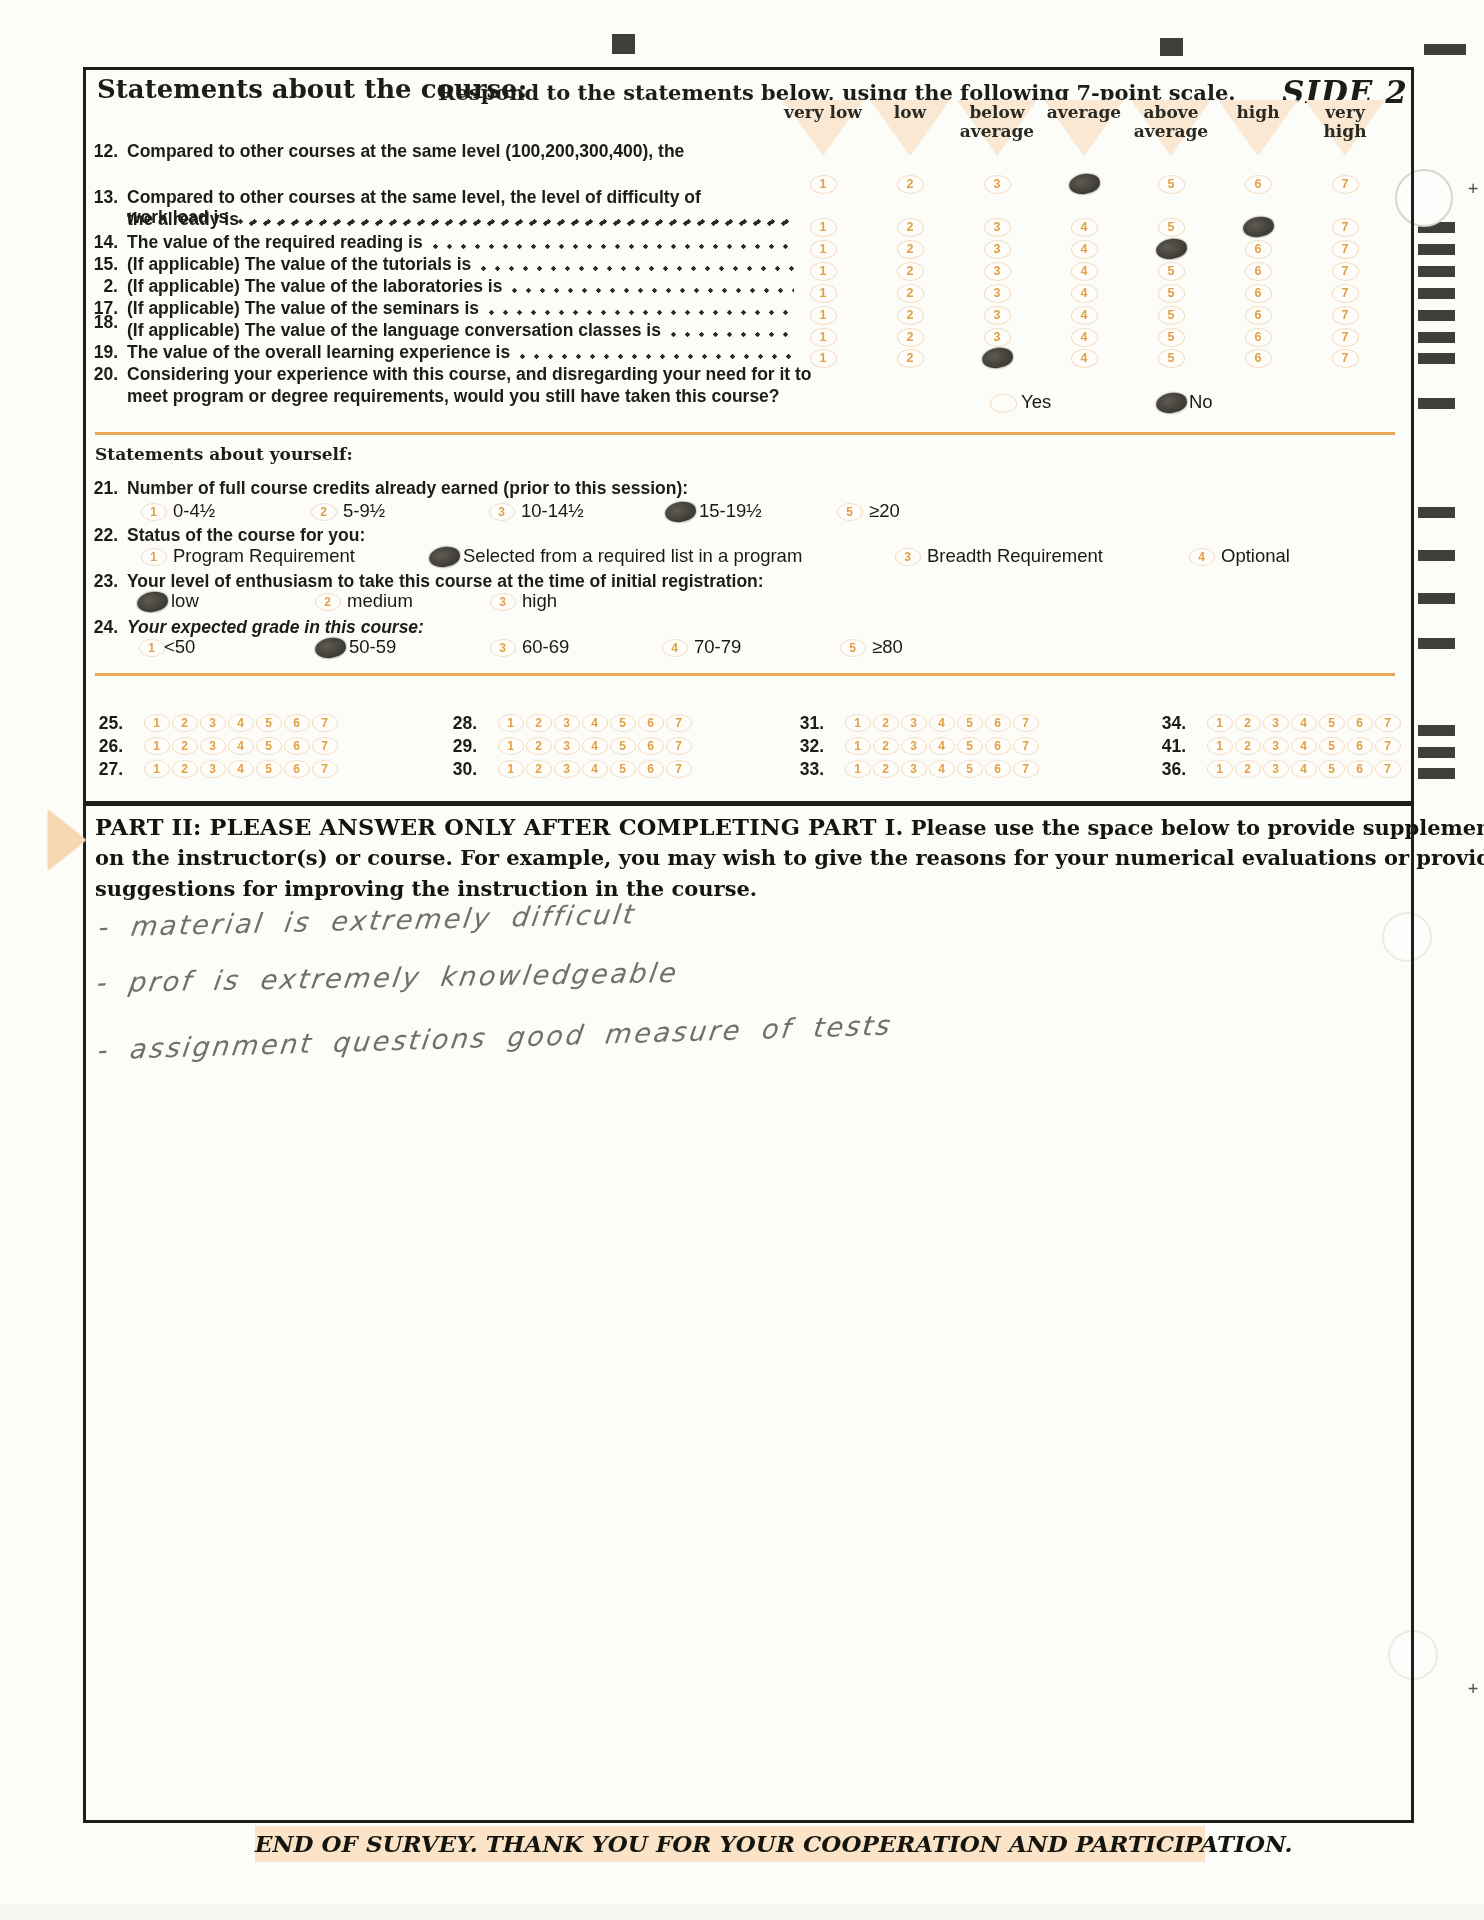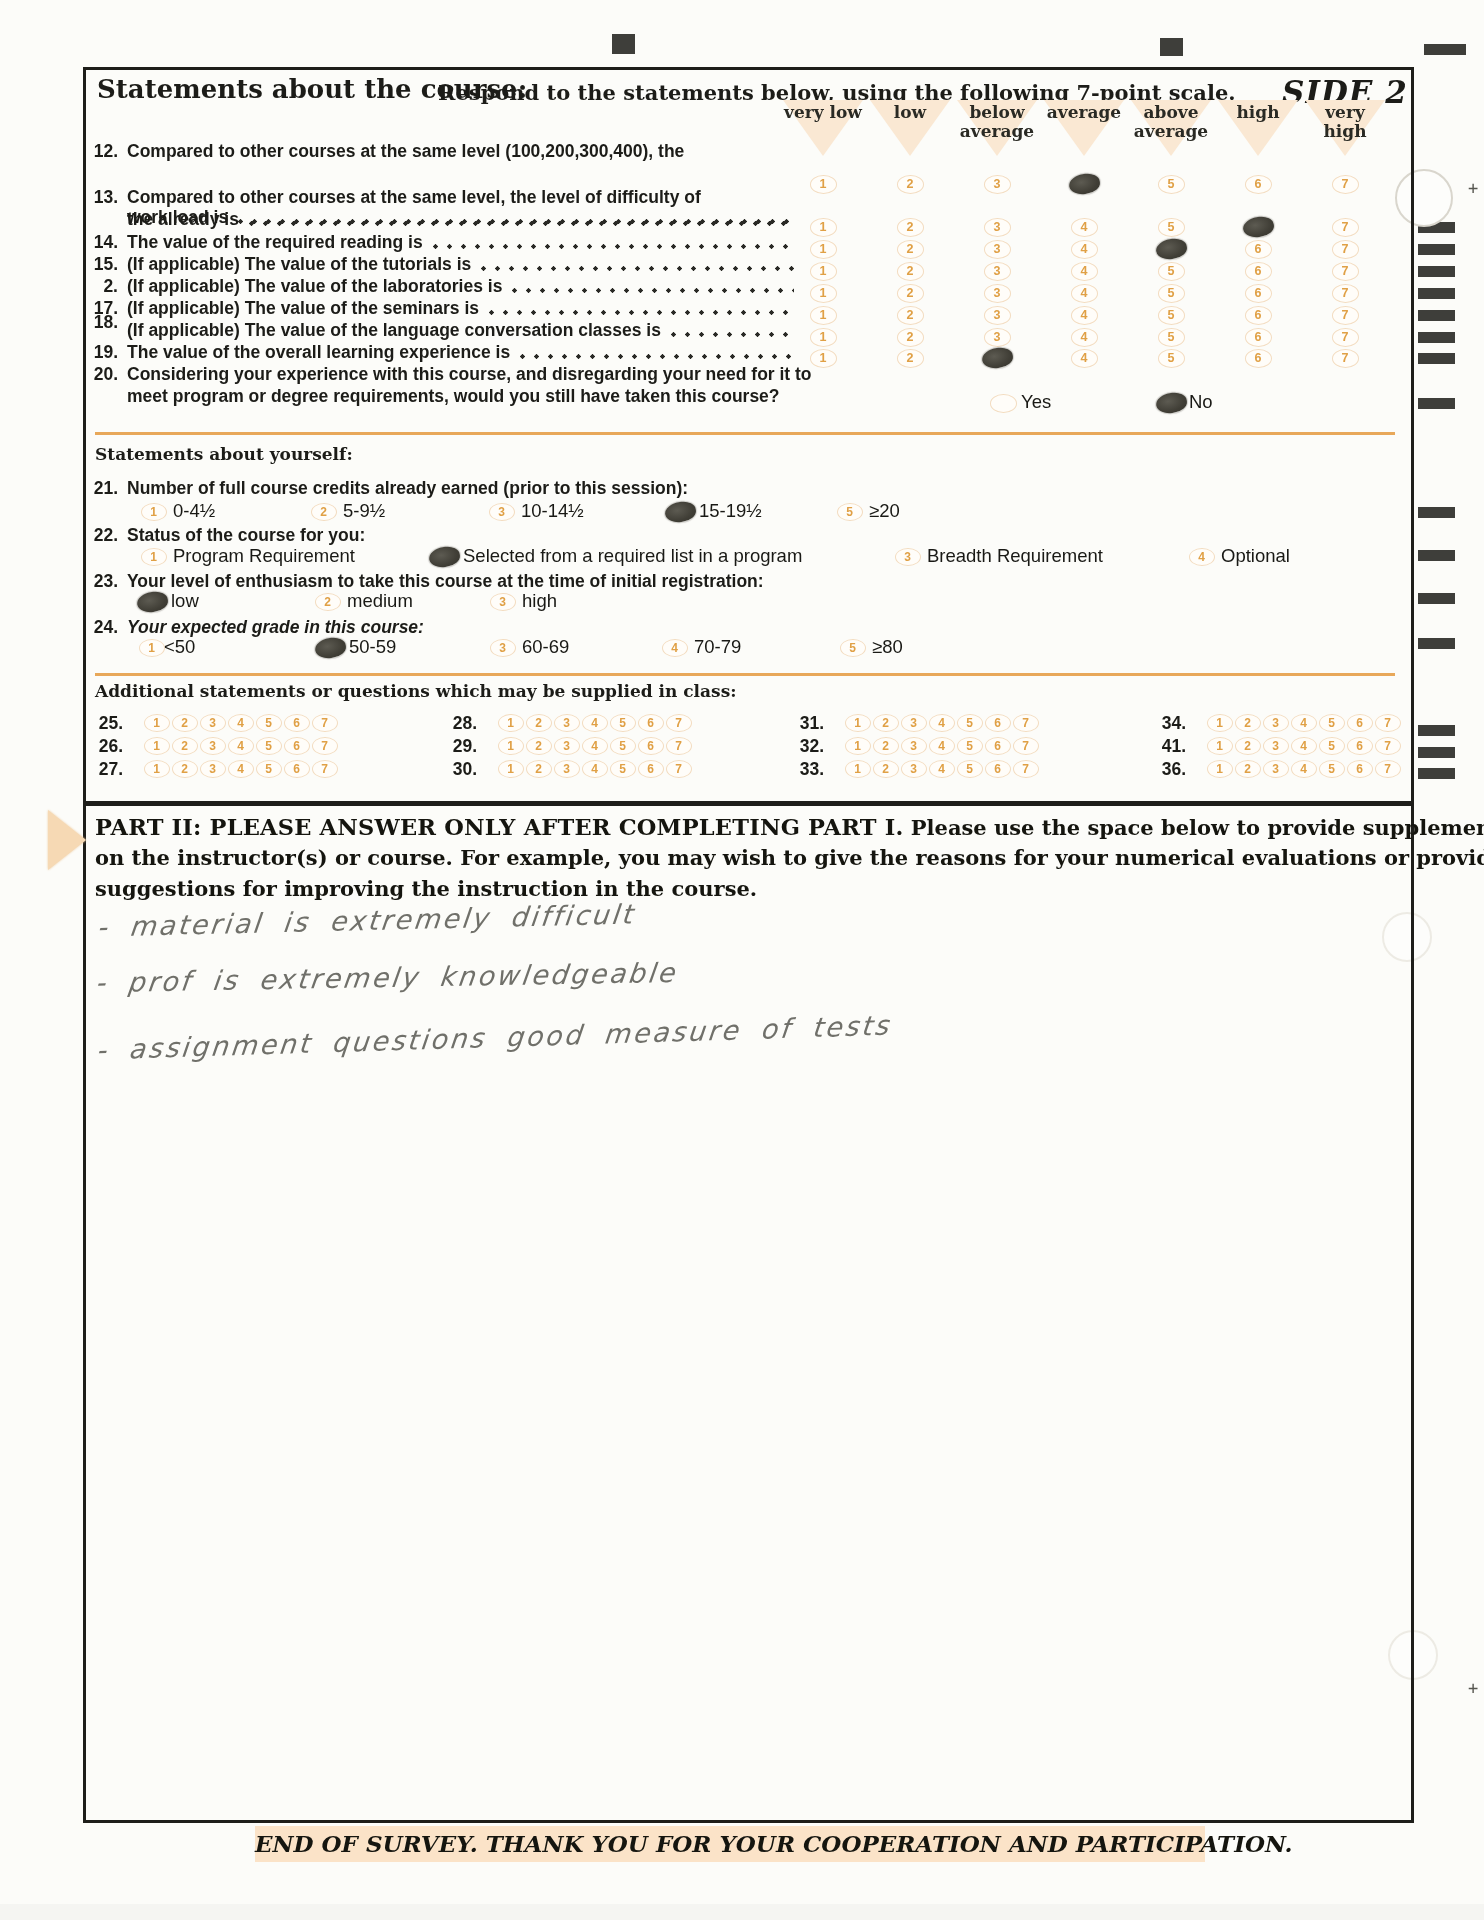--- a/index.html
+++ b/index.html
@@ -273,21 +273,20 @@
       <div class="blob" style="left: 314.5px; top: 638px;"></div>
       <div class="opt-label" style="left: 349px; top: 636px;">50-59</div>
       <div class="bubble small" style="left: 489.5px; top: 638.5px;">3</div>
       <div class="opt-label" style="left: 522px; top: 636px;">60-69</div>
       <div class="bubble small" style="left: 661.5px; top: 638.5px;">4</div>
       <div class="opt-label" style="left: 694px; top: 636px;">70-79</div>
       <div class="bubble small" style="left: 839.5px; top: 638.5px;">5</div>
       <div class="opt-label" style="left: 872px; top: 636px;">≥80</div>
     </div>
 
-  <span class="abs h-serif section-title" style="left:95px;top:681px">Additional statements or questions which may be supplied in class:</span>
   <div id="additional-grid">
       <div class="q-num" style="left: 89px; top: 713px;">25.</div>
       <div class="bubble small" style="left: 143.5px; top: 713.5px;">1</div>
       <div class="bubble small" style="left: 171.5px; top: 713.5px;">2</div>
       <div class="bubble small" style="left: 199.5px; top: 713.5px;">3</div>
       <div class="bubble small" style="left: 227.5px; top: 713.5px;">4</div>
       <div class="bubble small" style="left: 255.5px; top: 713.5px;">5</div>
       <div class="bubble small" style="left: 283.5px; top: 713.5px;">6</div>
       <div class="bubble small" style="left: 311.5px; top: 713.5px;">7</div>
       <div class="q-num" style="left: 89px; top: 736px;">26.</div>

